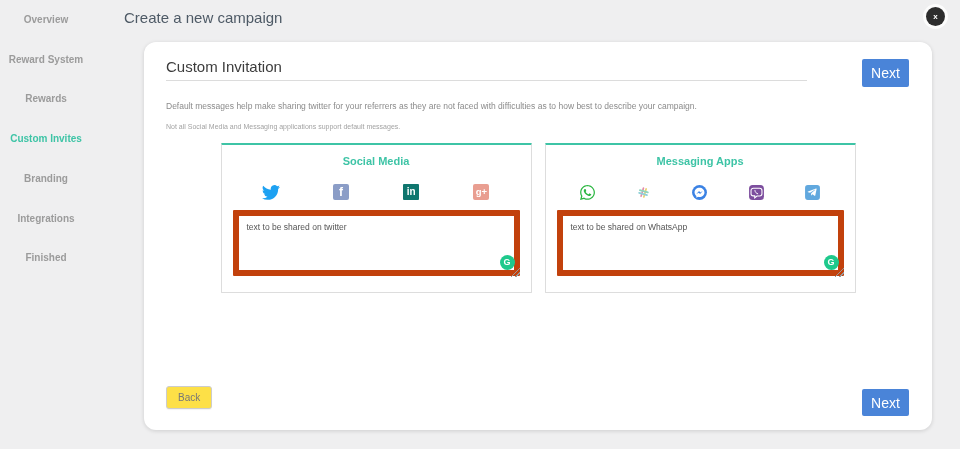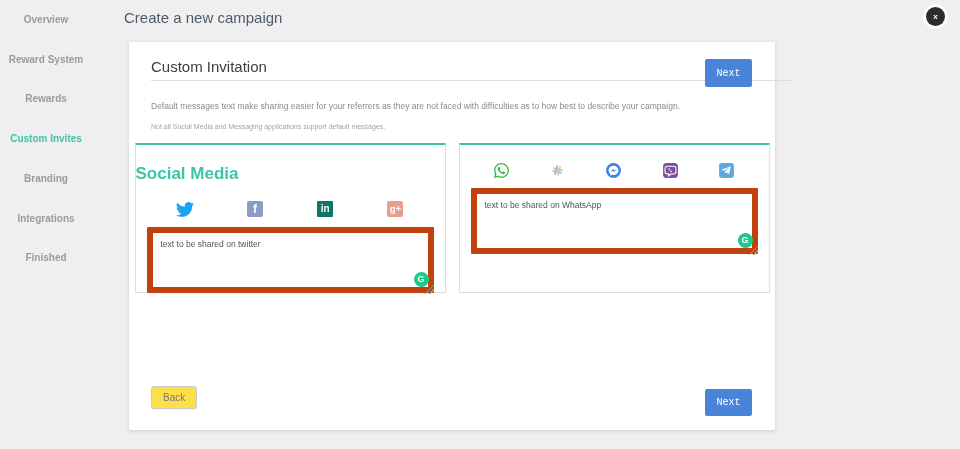--- a/index.html
+++ b/index.html
@@ -28,35 +28,35 @@
   .close-btn {
     position: absolute; left: 926px; top: 7px; width: 19px; height: 19px;
     border-radius: 50%; background: #2d2d2d; color: #fff;
     font-size: 8px; font-weight: bold; line-height: 19px; text-align: center;
     box-shadow: 0 0 0 3px rgba(252,252,252,0.95);
     cursor: pointer; user-select: none;
   }
 
   
   .card {
-    position: absolute; left: 129px; top: 42px; width: 646px; height: 388px;
-    background: #fff; border-radius: 2px;
+    position: absolute; left: 144px; top: 42px; width: 788px; height: 388px;
+    background: #fff; border-radius: 12px;
     box-shadow: 0 1px 4px rgba(0,0,0,0.14);
   }
   .card-title {
     position: absolute; left: 22px; top: 16px;
     font-size: 15px; font-weight: normal; color: #3c3c3c;
   }
   .title-rule {
     position: absolute; left: 22px; top: 38px; width: 641px; height: 1px;
     background: #dcdcdc;
   }
   .btn {
     background: #4a84d8; color: #fff; border: none; border-radius: 2px;
-    font-family: Liberation Mono, monospace; font-size: 10px; cursor: pointer;
+    font-family: Liberation Sans, sans-serif; font-size: 14px; cursor: pointer;
   }
   .btn-next-top { position: absolute; right: 23px; top: 17px; width: 47px; height: 28px; }
   .btn-next-bottom { position: absolute; right: 23px; top: 347px; width: 47px; height: 27px; }
   .btn-back {
     position: absolute; left: 22px; top: 344px; height: 23px; padding: 0 11px;
     background: #fde047; border: 1px solid #ccc; border-radius: 3px;
     color: #777; font-size: 10px; font-family: inherit; cursor: pointer;
     box-shadow: 0 1px 1px rgba(0,0,0,0.05);
   }
   .desc { position: absolute; left: 22px; top: 59px; font-size: 8.5px; color: #8b8b8b; }
@@ -65,22 +65,22 @@
   
   .panels {
     position: absolute; left: 0; top: 101px; width: 100%;
     display: flex; justify-content: center; gap: 13px;
   }
   .panel {
     width: 311px; height: 150px; background: #fff;
     border: 1px solid #ddd; border-top: 2px solid #3ec4a6; border-radius: 1px;
   }
   .panel-title {
-    margin-top: 19px; text-align: left;
-    color: #3ec4a6; font-size: 17px; font-weight: bold;
+    margin-top: 10px; text-align: center;
+    color: #3ec4a6; font-size: 11px; font-weight: bold;
   }
   .icons-row {
     margin: 16px 14px 0; height: 18px;
     display: flex; justify-content: space-around; align-items: center;
   }
   .icon { width: 18px; height: 18px; display: flex; align-items: center; justify-content: center; cursor: pointer; }
   .sq {
     width: 16px; height: 16px; border-radius: 2px; color: #fff; font-weight: bold;
     display: flex; align-items: center; justify-content: center; line-height: 1;
   }
@@ -122,21 +122,21 @@
 
 <div class="header-title">Create a new campaign</div>
 <div class="close-btn">x</div>
 
 <section class="card">
 
   <h2 class="card-title">Custom Invitation</h2>
   <div class="title-rule"></div>
   <button class="btn btn-next-top">Next</button>
 
-  <p class="desc">Default messages text make sharing easier for your referrers as they are not faced with difficulties as to how best to describe your campaign.</p>
+  <p class="desc">Default messages help make sharing twitter for your referrers as they are not faced with difficulties as to how best to describe your campaign.</p>
   <p class="note">Not all Social Media and Messaging applications support default messages.</p>
 
   <div class="panels">
 
     <div class="panel">
       <div class="panel-title">Social Media</div>
       <div class="icons-row">
         <span class="icon">
           <svg width="18" height="15" viewBox="0 0 24 20">
             <path fill="#1da1f2" d="M23.95 2.57a10 10 0 0 1-2.82.78A4.96 4.96 0 0 0 23.29.62c-.95.56-2 .96-3.12 1.18A4.92 4.92 0 0 0 11.78 6.3C7.69 6.1 4.07 4.13 1.64 1.16a4.92 4.92 0 0 0 1.52 6.57 4.9 4.9 0 0 1-2.23-.61v.06a4.92 4.92 0 0 0 3.95 4.83 5 5 0 0 1-2.21.08 4.94 4.94 0 0 0 4.6 3.42A9.87 9.87 0 0 1 0 17.62a13.94 13.94 0 0 0 7.55 2.21c9.05 0 14-7.5 14-13.98 0-.21 0-.42-.02-.63a9.94 9.94 0 0 0 2.42-2.65z"></path>
@@ -153,20 +153,21 @@
         </span>
       </div>
       <div class="ta-wrap">
         <textarea class="msg" style="">text to be shared on twitter</textarea>
         <span class="grammarly">G</span>
         <span class="grip"></span>
       </div>
     </div>
 
     <div class="panel">
+      <div class="panel-title">Messaging Apps</div>
       <div class="icons-row">
         <span class="icon">
           <svg width="17" height="17" viewBox="0 0 448 512">
             <path fill="#2cb742" d="M380.9 97.1C339 55.1 283.2 32 223.9 32c-122.4 0-222 99.6-222 222 0 39.1 10.2 77.3 29.6 111L0 480l117.7-30.9c32.4 17.7 68.9 27 106.1 27h.1c122.3 0 224.1-99.6 224.1-222 0-59.3-25.2-115-67.1-157zm-157 341.6c-33.2 0-65.7-8.9-94-25.7l-6.7-4-69.8 18.3L72 359.2l-4.4-7c-18.5-29.4-28.2-63.3-28.2-98.2 0-101.7 82.8-184.5 184.6-184.5 49.3 0 95.6 19.2 130.4 54.1 34.8 34.9 56.2 81.2 56.1 130.5 0 101.8-84.9 184.6-186.6 184.6zm101.2-138.2c-5.5-2.8-32.8-16.2-37.9-18-5.1-1.9-8.8-2.8-12.5 2.8-3.7 5.6-14.3 18-17.6 21.8-3.2 3.7-6.5 4.2-12 1.4-32.6-16.3-54-29.1-75.5-66-5.7-9.8 5.7-9.1 16.3-30.3 1.8-3.7.9-6.9-.5-9.7-1.4-2.8-12.5-30.1-17.1-41.2-4.5-10.8-9.1-9.3-12.5-9.5-3.2-.2-6.9-.2-10.6-.2-3.7 0-9.7 1.4-14.8 6.9-5.1 5.6-19.4 19-19.4 46.3 0 27.3 19.9 53.7 22.6 57.4 2.8 3.7 39.1 59.7 94.8 83.8 35.2 15.2 49 16.5 66.6 13.9 10.7-1.6 32.8-13.4 37.4-26.4 4.6-13 4.6-24.1 3.2-26.4-1.3-2.5-5-3.9-10.5-6.6z"></path>
           </svg>
         </span>
         <span class="icon">
           <svg width="15" height="15" viewBox="0 0 24 24">
             <g transform="rotate(16 12 12)">
               <rect x="8.6" y="4" width="2.7" height="16" rx="1.35" fill="#e48aa8"></rect>

